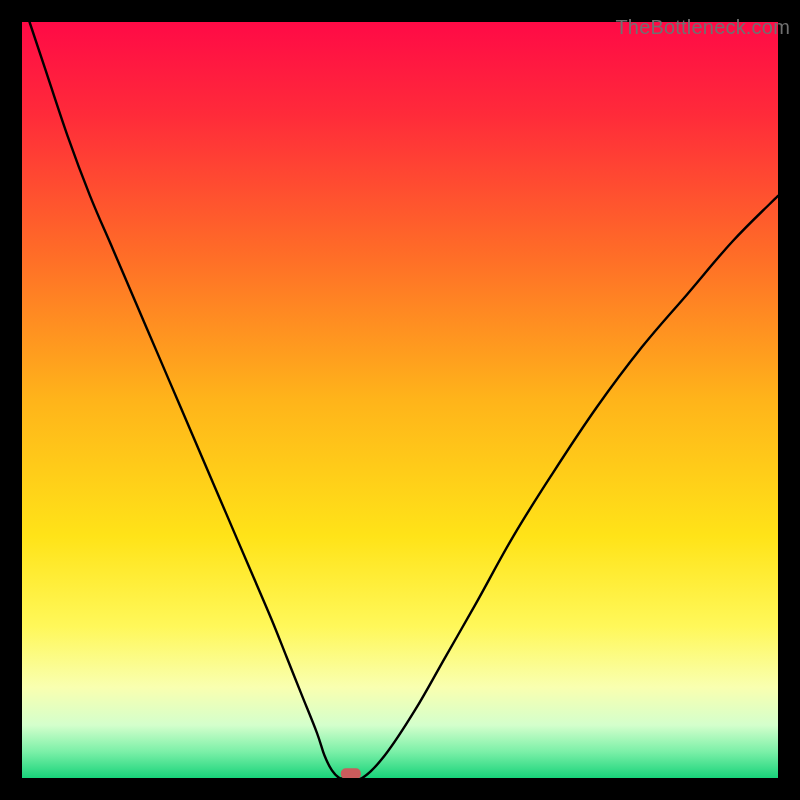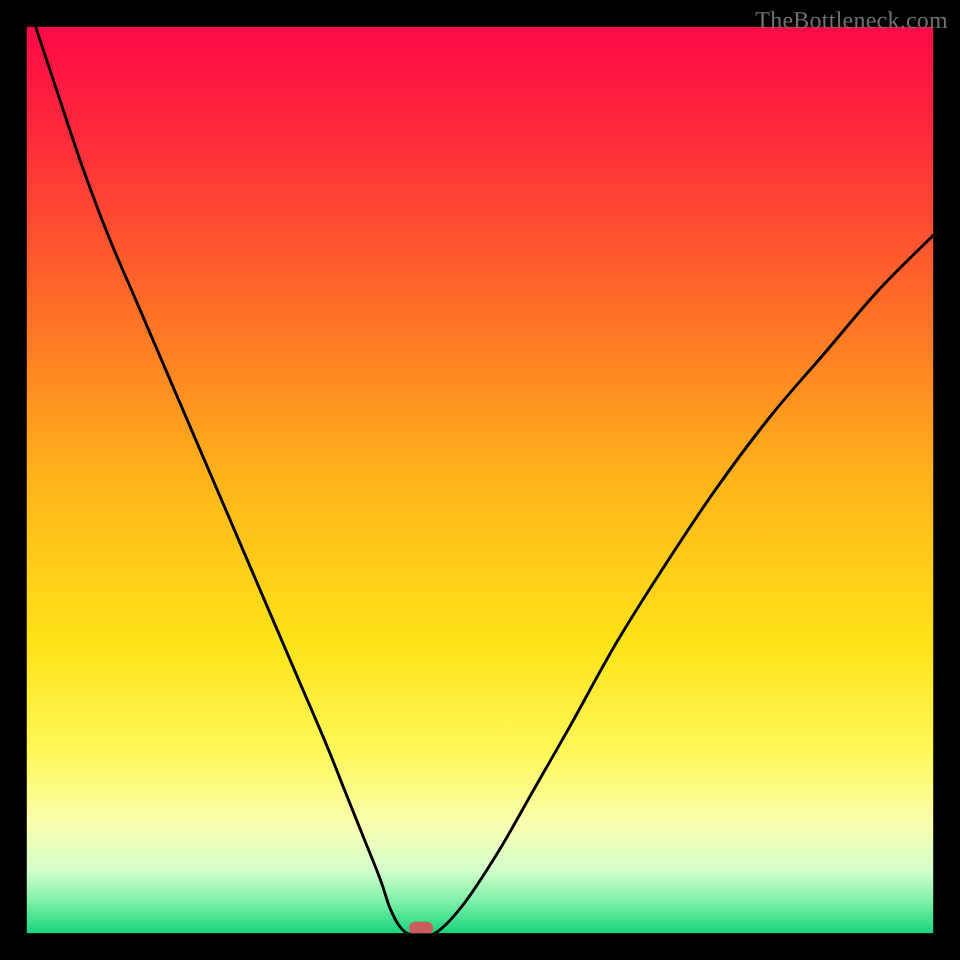--- a/index.html
+++ b/index.html
@@ -20,28 +20,27 @@
   .plot {
     position: absolute;
     left: 22px;
     top: 22px;
     width: 756px;
     height: 756px;
     overflow: hidden;
   }
   .watermark {
     position: absolute;
-    top: 6px;
+    top: 16px;
     right: 10px;
     color: #707070;
     font-size: 20px;
     font-weight: 500;
     letter-spacing: 0.2px;
     z-index: 10;
-    font-family: Liberation Serif, serif;
   }
   svg {
     display: block;
   }
 </style>
 </head>
 <body>
 
 <div class="frame">
   <div class="watermark">TheBottleneck.com</div>

